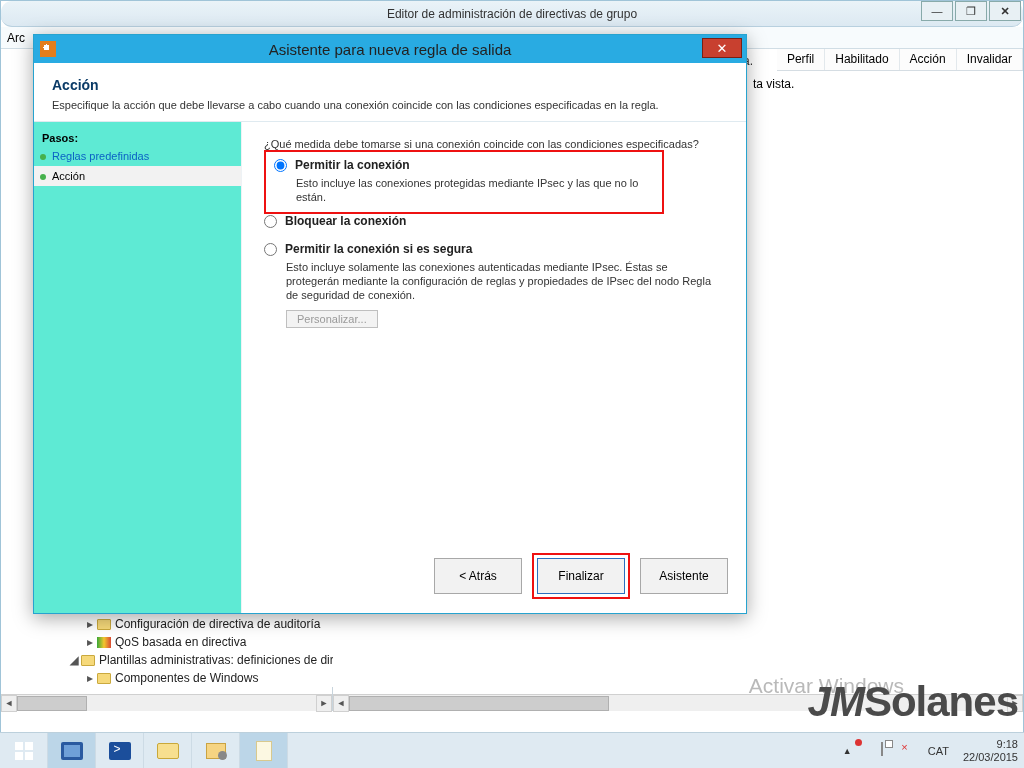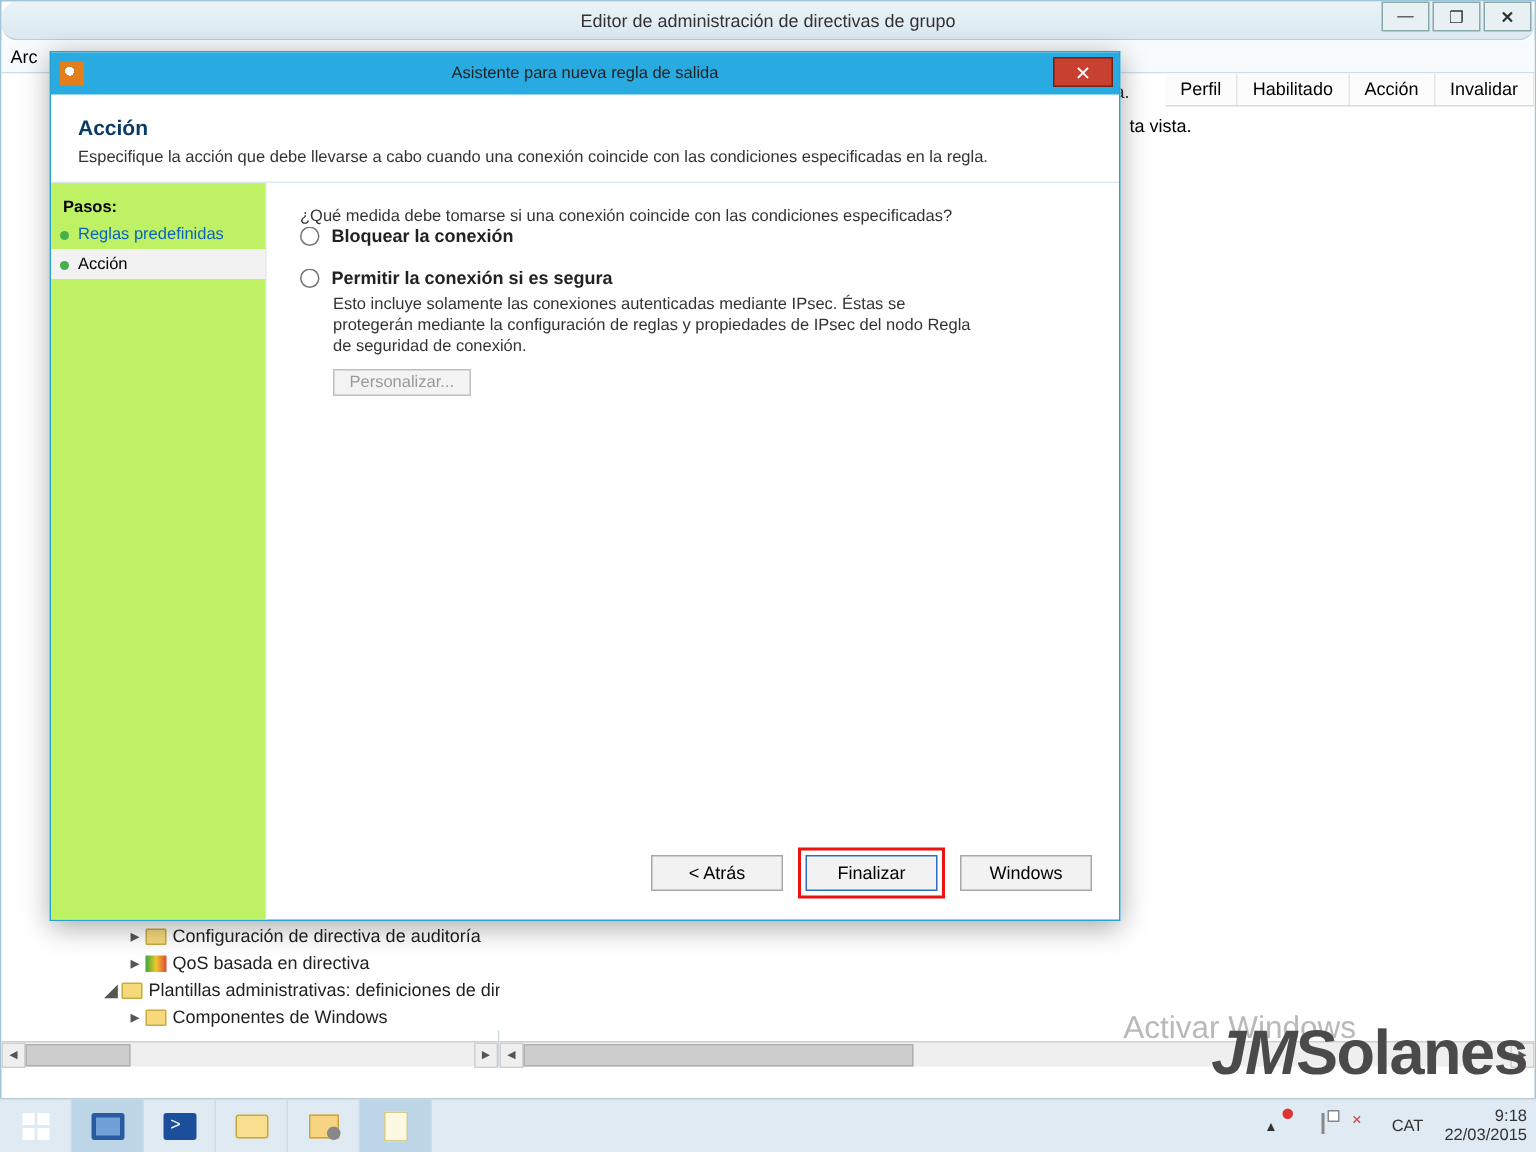--- a/index.html
+++ b/index.html
@@ -29,44 +29,44 @@
   .hscroll.left .thumb{ left:16px; width:70px;}
   .hscroll.right .thumb{ left:16px; width:260px;}
   .hscroll .arrow{ position:absolute; top:0; width:16px; height:17px; background:#efefef; border:1px solid #d0d0d0; font-size:9px; text-align:center; line-height:15px; color:#555;}
   .hscroll .arrow.l{left:0;} .hscroll .arrow.r{right:0;}
   .tree-clip{ position:absolute; left:22px; bottom:24px; background:#fff;}
 
   
   .wizard{ position:absolute; left:33px; top:34px; width:714px; height:580px; background:#fff; border:1px solid #27a3cf; box-shadow:0 4px 18px rgba(0,0,0,.35);}
   .wz-titlebar{ height:28px; background:#29abe2; display:flex; align-items:center; position:relative;}
   .wz-titlebar .ico{ width:16px; height:16px; margin:0 6px; background:radial-gradient(circle at 40% 40%, #fff 0 3px, #e37e1c 3px);}
-  .wz-title{ position:absolute; left:0; right:0; text-align:center; font-size:11px; color:#222;}
+  .wz-title{ position:absolute; left:0; right:0; text-align:center; font-size:15px; color:#222;}
   .wz-close{ position:absolute; right:4px; top:3px; width:40px; height:20px; background:#c8402f; color:#fff; text-align:center; line-height:20px; font-size:13px; cursor:pointer; border:1px solid #7a1f14;}
   .wz-head{ padding:14px 18px 10px; border-bottom:1px solid #dfeaf0;}
   .wz-head h2{ font-size:14px; font-weight:600; color:#0a3a66; margin-bottom:6px;}
   .wz-head p{ font-size:11px; color:#333;}
   .wz-cols{ flex:1; display:flex;}
-  .wz-left{ width:144px; background:#bef264; border-right:1px solid #eef2f5; padding:8px 0;}
+  .wz-left{ width:208px; background:#5eead4; border-right:1px solid #eef2f5; padding:8px 0;}
   .wz-left h4{ font-size:11px; font-weight:600; padding:2px 8px;}
   .wz-step{ font-size:11px; padding:4px 8px 4px 18px; position:relative;}
   .wz-step::before{ content:""; position:absolute; left:6px; top:8px; width:6px; height:6px; border-radius:50%; background:#46b14c;}
   .wz-step.link{ color:#0b62c4; cursor:pointer;}
   .wz-step.current{ background:#f2f2f2;}
   .wz-right{ flex:1; padding:16px 22px; position:relative;}
   .wz-prompt{ font-size:11px; color:#333; }
   .opt{ margin-bottom:14px;}
   .opt .row1{ display:flex; align-items:center; gap:8px;}
   .opt input[type=radio]{ width:13px; height:13px;}
   .opt label{ font-size:12px; font-weight:700; color:#222;}
   .opt .desc{ font-size:11px; color:#333; margin:4px 0 0 22px; line-height:14px; max-width:430px;}
   .opt .btn-cust{ margin:8px 0 0 22px; font-size:11px; padding:2px 10px; background:#f3f3f3; border:1px solid #bfbfbf; color:#9a9a9a;}
   .hl-red{ border:2px solid #e11; padding:4px 6px; display:inline-block;}
   .hl-red.wide{ display:block; padding:6px 8px 8px;}
   .wz-buttons{ position:absolute; right:18px; bottom:14px; display:flex; gap:10px; align-items:center;}
-  .wz-buttons button{ width:88px; height:24px; font-size:12px; background:#f2f2f2; border:1px solid #a8a8a8; cursor:pointer;}
+  .wz-buttons button{ width:88px; height:36px; font-size:12px; background:#f2f2f2; border:1px solid #a8a8a8; cursor:pointer;}
   .wz-buttons .primary-wrap{ border:2px solid #e11; padding:3px;}
   .wz-buttons .primary{ border:1px solid #2a6fbf;}
 
   
   .activate{ position:absolute; right:120px; bottom:70px; color:#b9b9b9; font-size:21px;}
   .brand{ position:absolute; right:6px; bottom:42px; font-size:42px; font-weight:600; color:#4a4a4a; letter-spacing:-1px;}
   .brand .j{ font-style:italic;}
 
   
   .taskbar{ position:absolute; left:0; right:0; bottom:0; height:36px; background:#dfeaf2; border-top:1px solid #bcd0dc; display:flex; align-items:stretch;}
@@ -151,20 +151,29 @@
     </div>
     <div class="wz-cols">
       <div class="wz-left">
         <h4>Pasos:</h4>
         <div class="wz-step link">Reglas predefinidas</div>
         <div class="wz-step current">Acción</div>
       </div>
       <div class="wz-right">
         <div class="wz-prompt">¿Qué medida debe tomarse si una conexión coincide con las condiciones especificadas?</div>
 
+        <div class="hl-red wide" style="width:400px;">
+          <div class="opt" style="margin-bottom:0;">
+            <div class="row1">
+              <input type="radio" checked="" style="">
+              <label>Permitir la conexión</label>
+            </div>
+            <div class="desc">Esto incluye las conexiones protegidas mediante IPsec y las que no lo están.</div>
+          </div>
+        </div>
 
         <div class="opt">
           <div class="row1">
             <input type="radio" style="">
             <label>Bloquear la conexión</label>
           </div>
         </div>
 
         <div class="opt" style="margin-top:14px;">
           <div class="row1">
@@ -173,21 +182,21 @@
           </div>
           <div class="desc">Esto incluye solamente las conexiones autenticadas mediante IPsec. Éstas se protegerán mediante la configuración de reglas y propiedades de IPsec del nodo Regla de seguridad de conexión.</div>
           <button class="btn-cust" disabled="">Personalizar...</button>
         </div>
 
         <div class="wz-buttons">
           <button>&lt; Atrás</button>
           <span class="primary-wrap">
             <button class="primary">Finalizar</button>
           </span>
-          <button>Windows</button>
+          <button>Asistente</button>
         </div>
       </div>
     </div>
   </div>
 </div>
 
 <div class="activate">Activar Windows</div>
 <div class="brand"><span class="j">JM</span><span></span>Solanes</div>
 
 <div class="taskbar">

